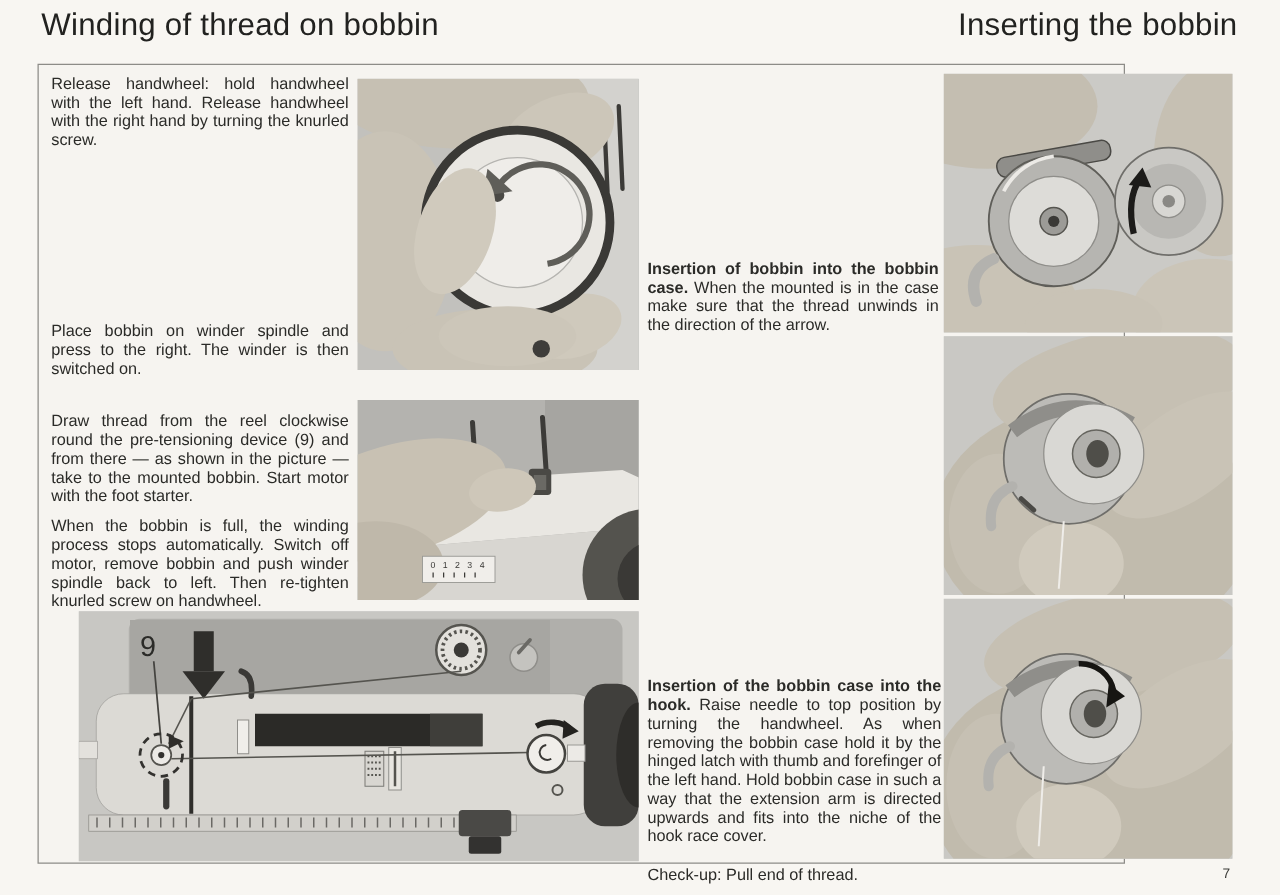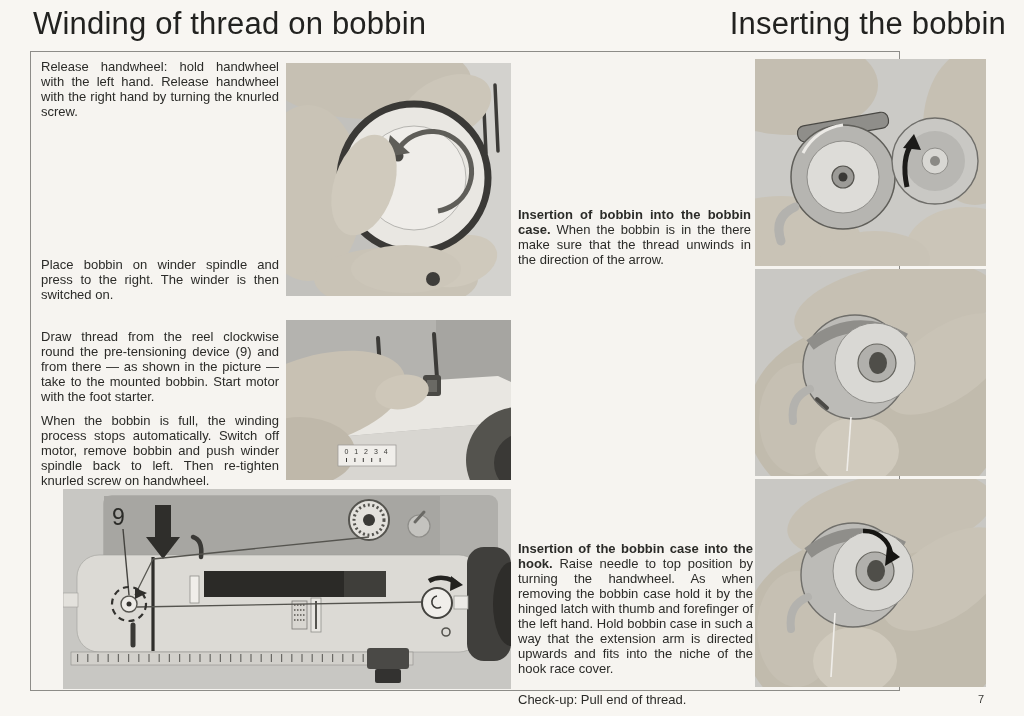--- a/index.html
+++ b/index.html
@@ -3,25 +3,25 @@
 <meta charset="utf-8">
 <style>
   html,body{margin:0;padding:0;}
   body{
     width:1024px;height:716px;position:relative;
     background:#f8f6f2;
     font-family:"Liberation Sans", sans-serif;
     color:#2b2b28;overflow:hidden;
   }
   .hdr{
-    position:absolute;top:6px;font-size:31px;font-weight:400;
+    position:absolute;top:6px;font-size:25px;font-weight:400;
     color:#222220;letter-spacing:.2px;white-space:nowrap;
   }
   .hdr-left{left:33px;}
-  .hdr-right{right:18px;text-align:left;}
+  .hdr-right{right:34px;text-align:left;}
   .frame{
     position:absolute;left:30px;top:51px;width:870px;height:640px;
     border:1px solid #8d8c88;background:#f6f4f0;box-sizing:border-box;
   }
   .tb{
     position:absolute;font-size:13px;line-height:15px;
     text-align:justify;color:#2b2b28;
   }
   .tb p{margin:0 0 9px 0;}
   .tb p:last-child{margin-bottom:0;}
@@ -45,21 +45,21 @@
   </div>
   <div class="tb" style="left:10px;top:205px;width:238px;">
     <p><span>Place bobbin on winder spindle and press to the right. The winder is then switched on.</span></p>
   </div>
   <div class="tb" style="left:10px;top:277px;width:238px;">
     <p><span>Draw thread from the reel clockwise round the pre-tensioning device (9) and from there — as shown in the picture — take to the mounted bobbin. Start motor with the foot starter.</span></p>
     <p><span>When the bobbin is full, the winding process stops automatically. Switch off motor, remove bobbin and push winder spindle back to left. Then re-tighten knurled screw on handwheel.</span></p>
   </div>
 
   <div class="tb" style="left:487px;top:155px;width:233px;">
-    <p><span class="lead">Insertion of bobbin into the bobbin case.</span><span> When the bobbin is in the there make sure that the thread unwinds in the direction of the arrow.</span></p>
+    <p><span class="lead">Insertion of bobbin into the bobbin case.</span><span> When the mounted is in the case make sure that the thread unwinds in the direction of the arrow.</span></p>
   </div>
   <div class="tb" style="left:487px;top:489px;width:235px;">
     <p style="margin-bottom:16px;"><span class="lead">Insertion of the bobbin case into the hook.</span><span> Raise needle to top position by turning the handwheel. As when removing the bobbin case hold it by the hinged latch with thumb and forefinger of the left hand. Hold bobbin case in such a way that the extension arm is directed upwards and fits into the niche of the hook race cover.</span></p>
     <p><span>Check-up: Pull end of thread.</span></p>
   </div>
 
   <div class="photo" style="left:255px;top:11px;width:225px;height:233px;">
     <svg width="225" height="233" viewBox="0 0 225 233">
       <rect width="225" height="233" fill="#c2c1bd"></rect>
       <rect x="172" width="53" height="233" fill="#d3d2ce"></rect>

